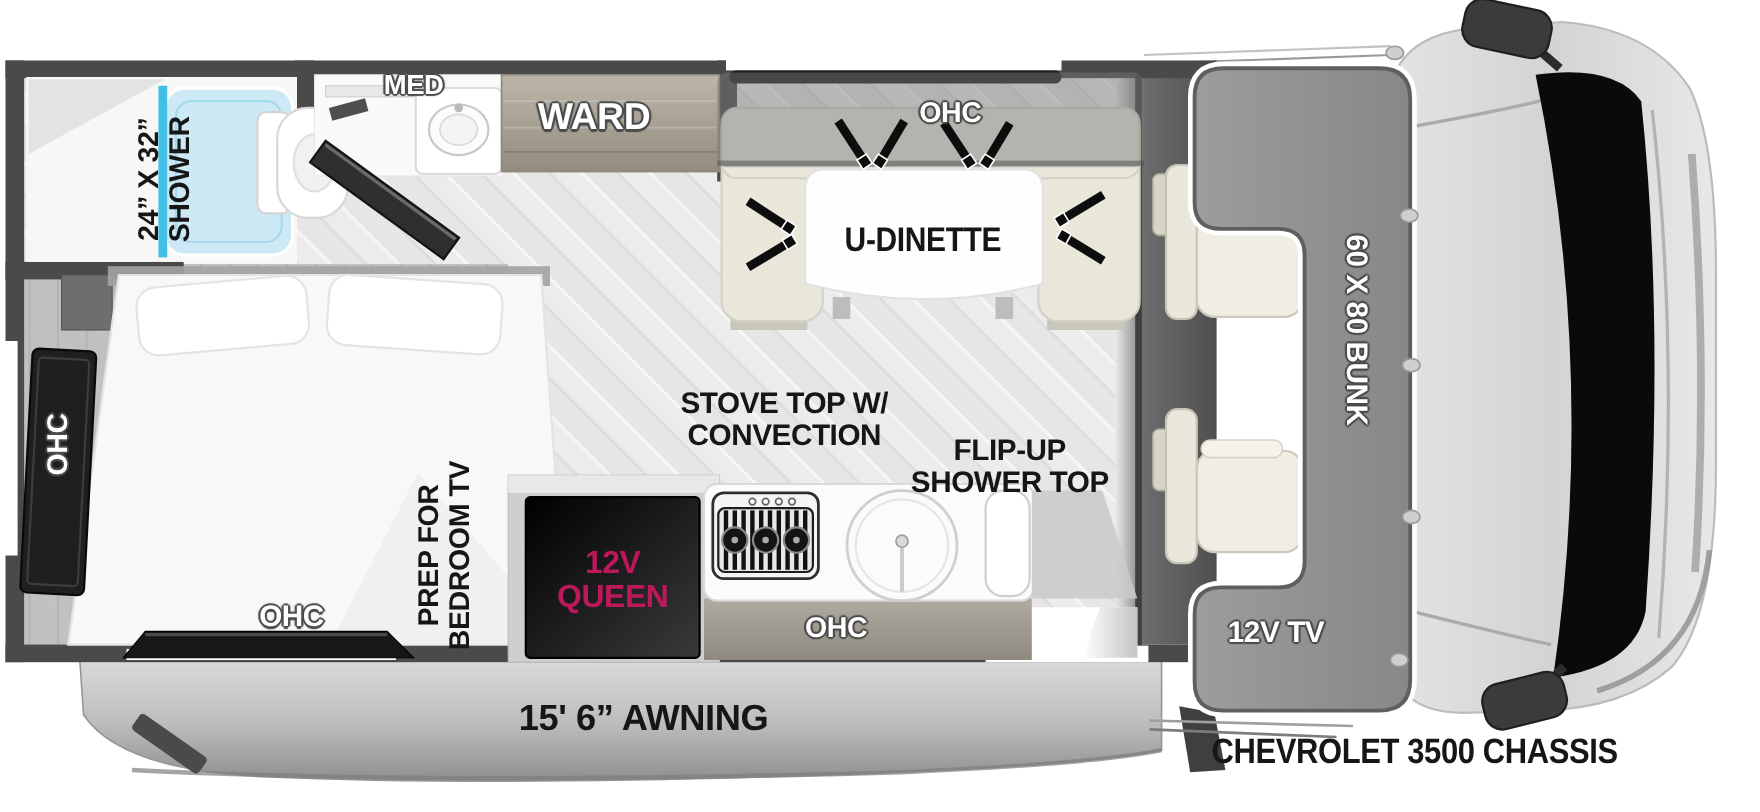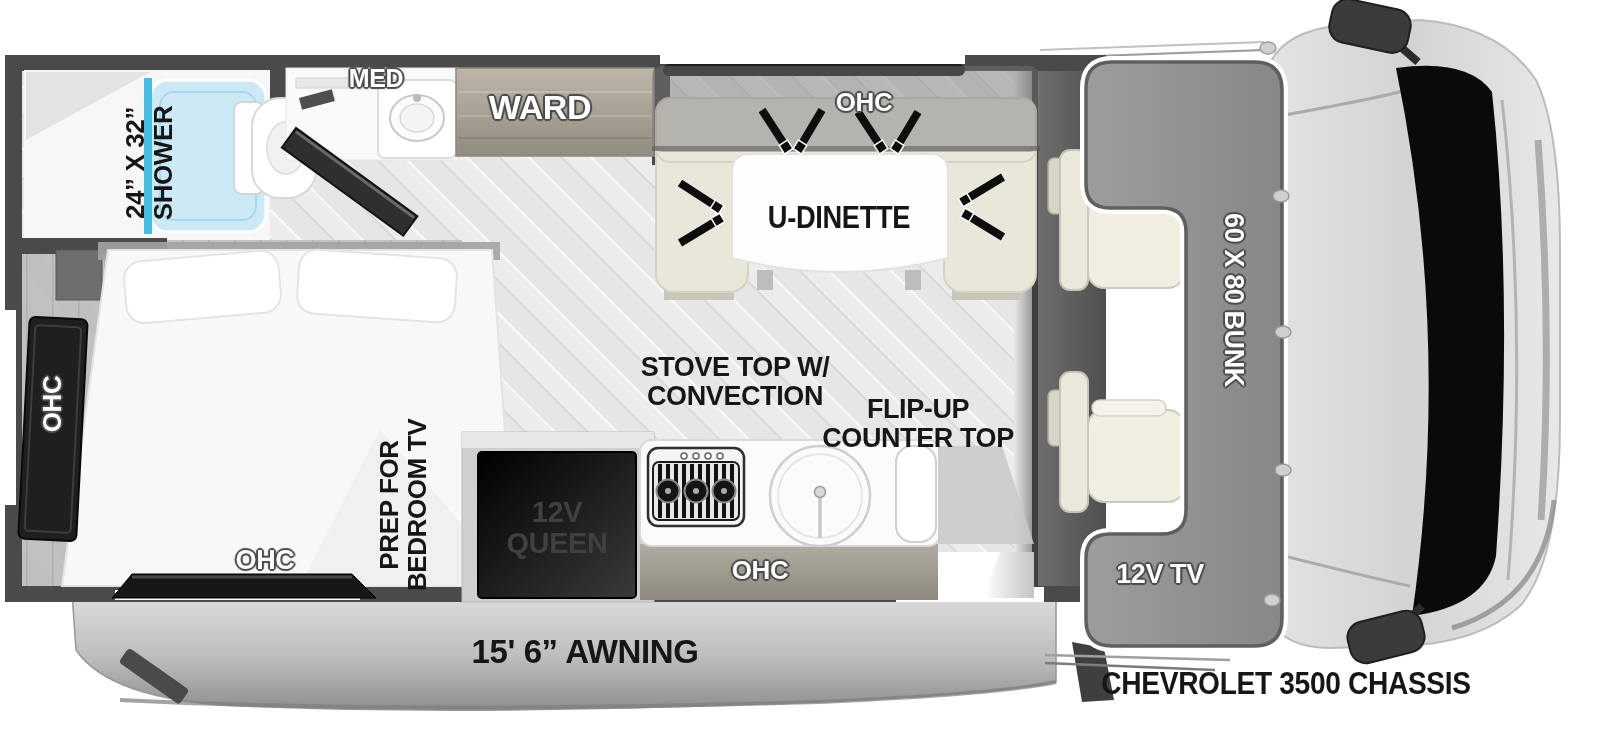--- a/index.html
+++ b/index.html
@@ -283,40 +283,40 @@
 <div class="lbl rotccw" style="left:149px;top:163px;font-size:26px;">
   <span>24” X 32”</span>
   <span>SHOWER</span>
 </div>
 
 <div class="lbl white" style="left:376px;top:78px;font-size:25px;">MED</div>
 <div class="lbl white" style="left:540px;top:107px;font-size:34px;">WARD</div>
 <div class="lbl white" style="left:864px;top:102px;font-size:26px;">OHC</div>
 <div class="lbl cond" style="left:839px;top:218px;font-size:31px;">U-DINETTE</div>
 
-<div class="lbl" style="left:713px;top:382px;font-size:27px;margin-left:22px;">
+<div class="lbl" style="left:713px;top:382px;font-size:27px;">
   <span>STOVE TOP W/</span>
   <span>CONVECTION</span>
 </div>
 
 <div class="lbl" style="left:918px;top:424px;font-size:27px;">
   <span>FLIP-UP</span>
-  <span>COUNTER TOP</span>
+  <span>SHOWER TOP</span>
 </div>
 
 
 <div class="lbl white rotccw" style="left:52px;top:404px;font-size:26px;">OHC</div>
 <div class="lbl white" style="left:265px;top:561px;font-size:27px;">OHC</div>
 
 <div class="lbl rotccw" style="left:403px;top:505px;font-size:26px;">
   <span>PREP FOR</span>
   <span>BEDROOM TV</span>
 </div>
 
-<div class="lbl" style="left:557px;top:528px;font-size:29px;color:#404040;">
+<div class="lbl" style="left:557px;top:528px;font-size:29px;color:#be185d;">
   <span>12V</span>
   <span>QUEEN</span>
 </div>
 
 <div class="lbl white" style="left:760px;top:570px;font-size:26px;">OHC</div>
 
 <div class="lbl white rotcw" style="left:1233px;top:300px;font-size:27px;">60 X 80 BUNK</div>
 <div class="lbl white" style="left:1160px;top:575px;font-size:27px;text-align:center;">12V TV</div>
 
 <div class="lbl" style="left:585px;top:652px;font-size:33px;">15' 6” AWNING</div>

